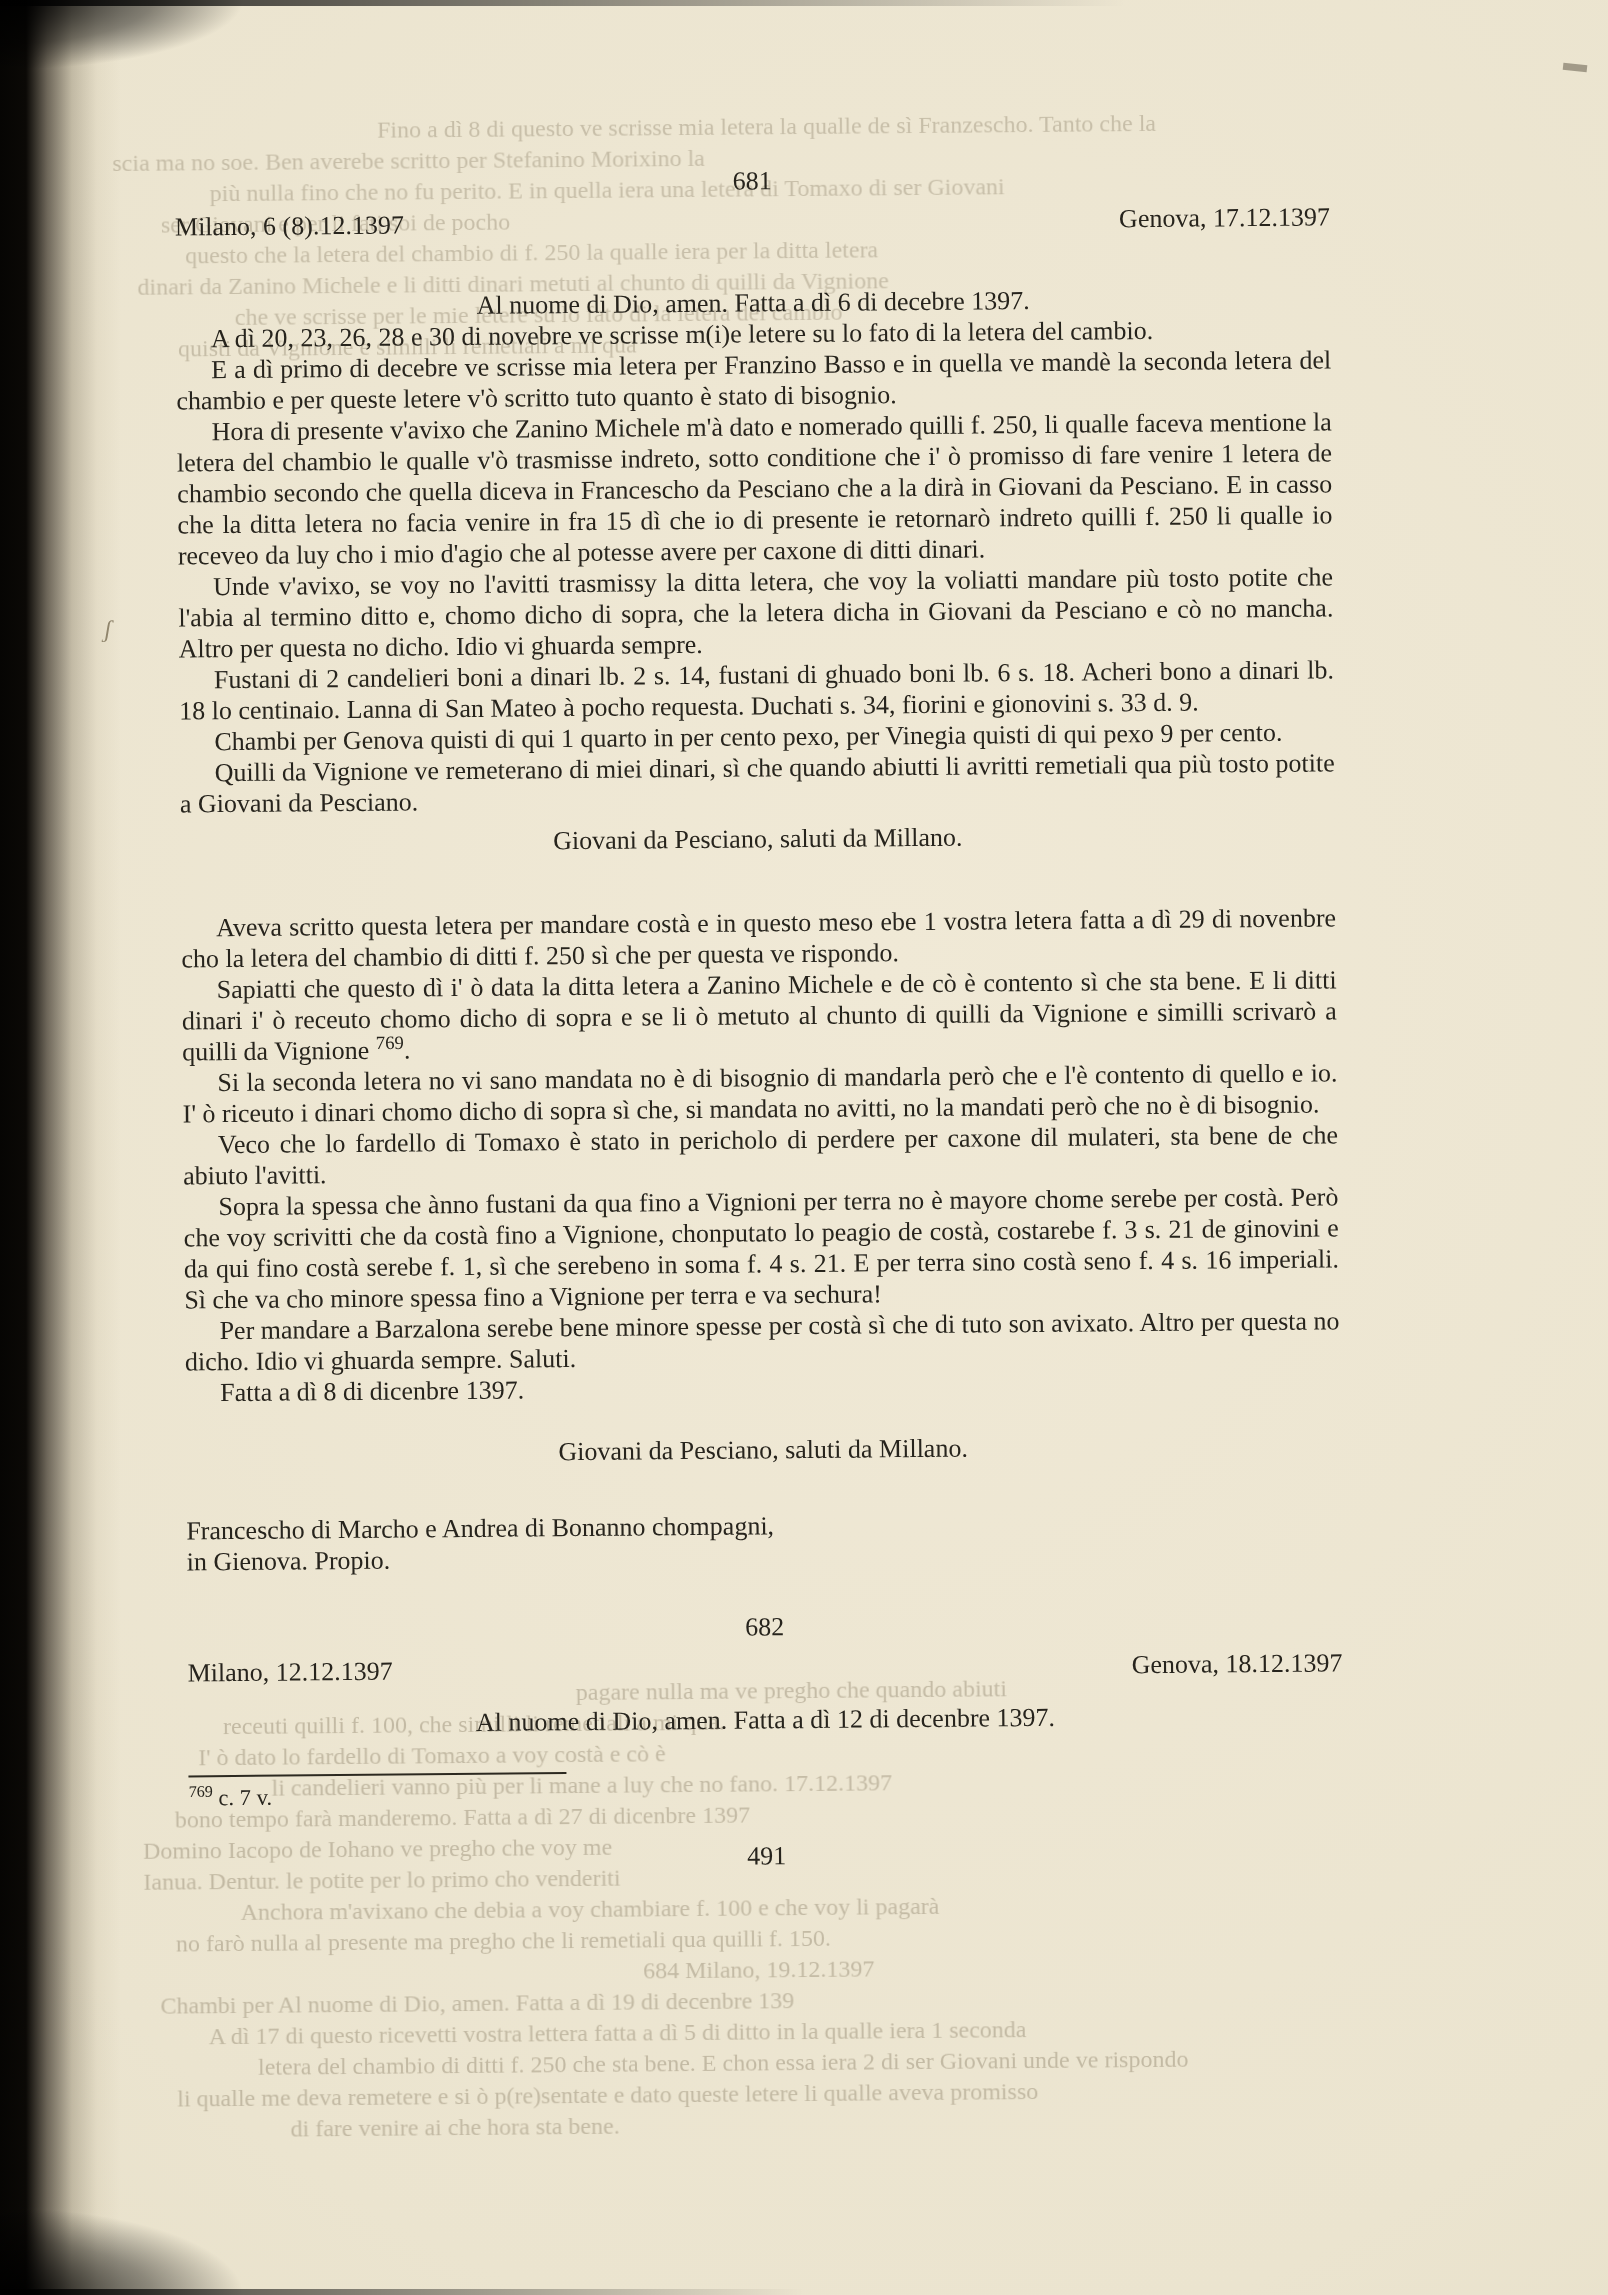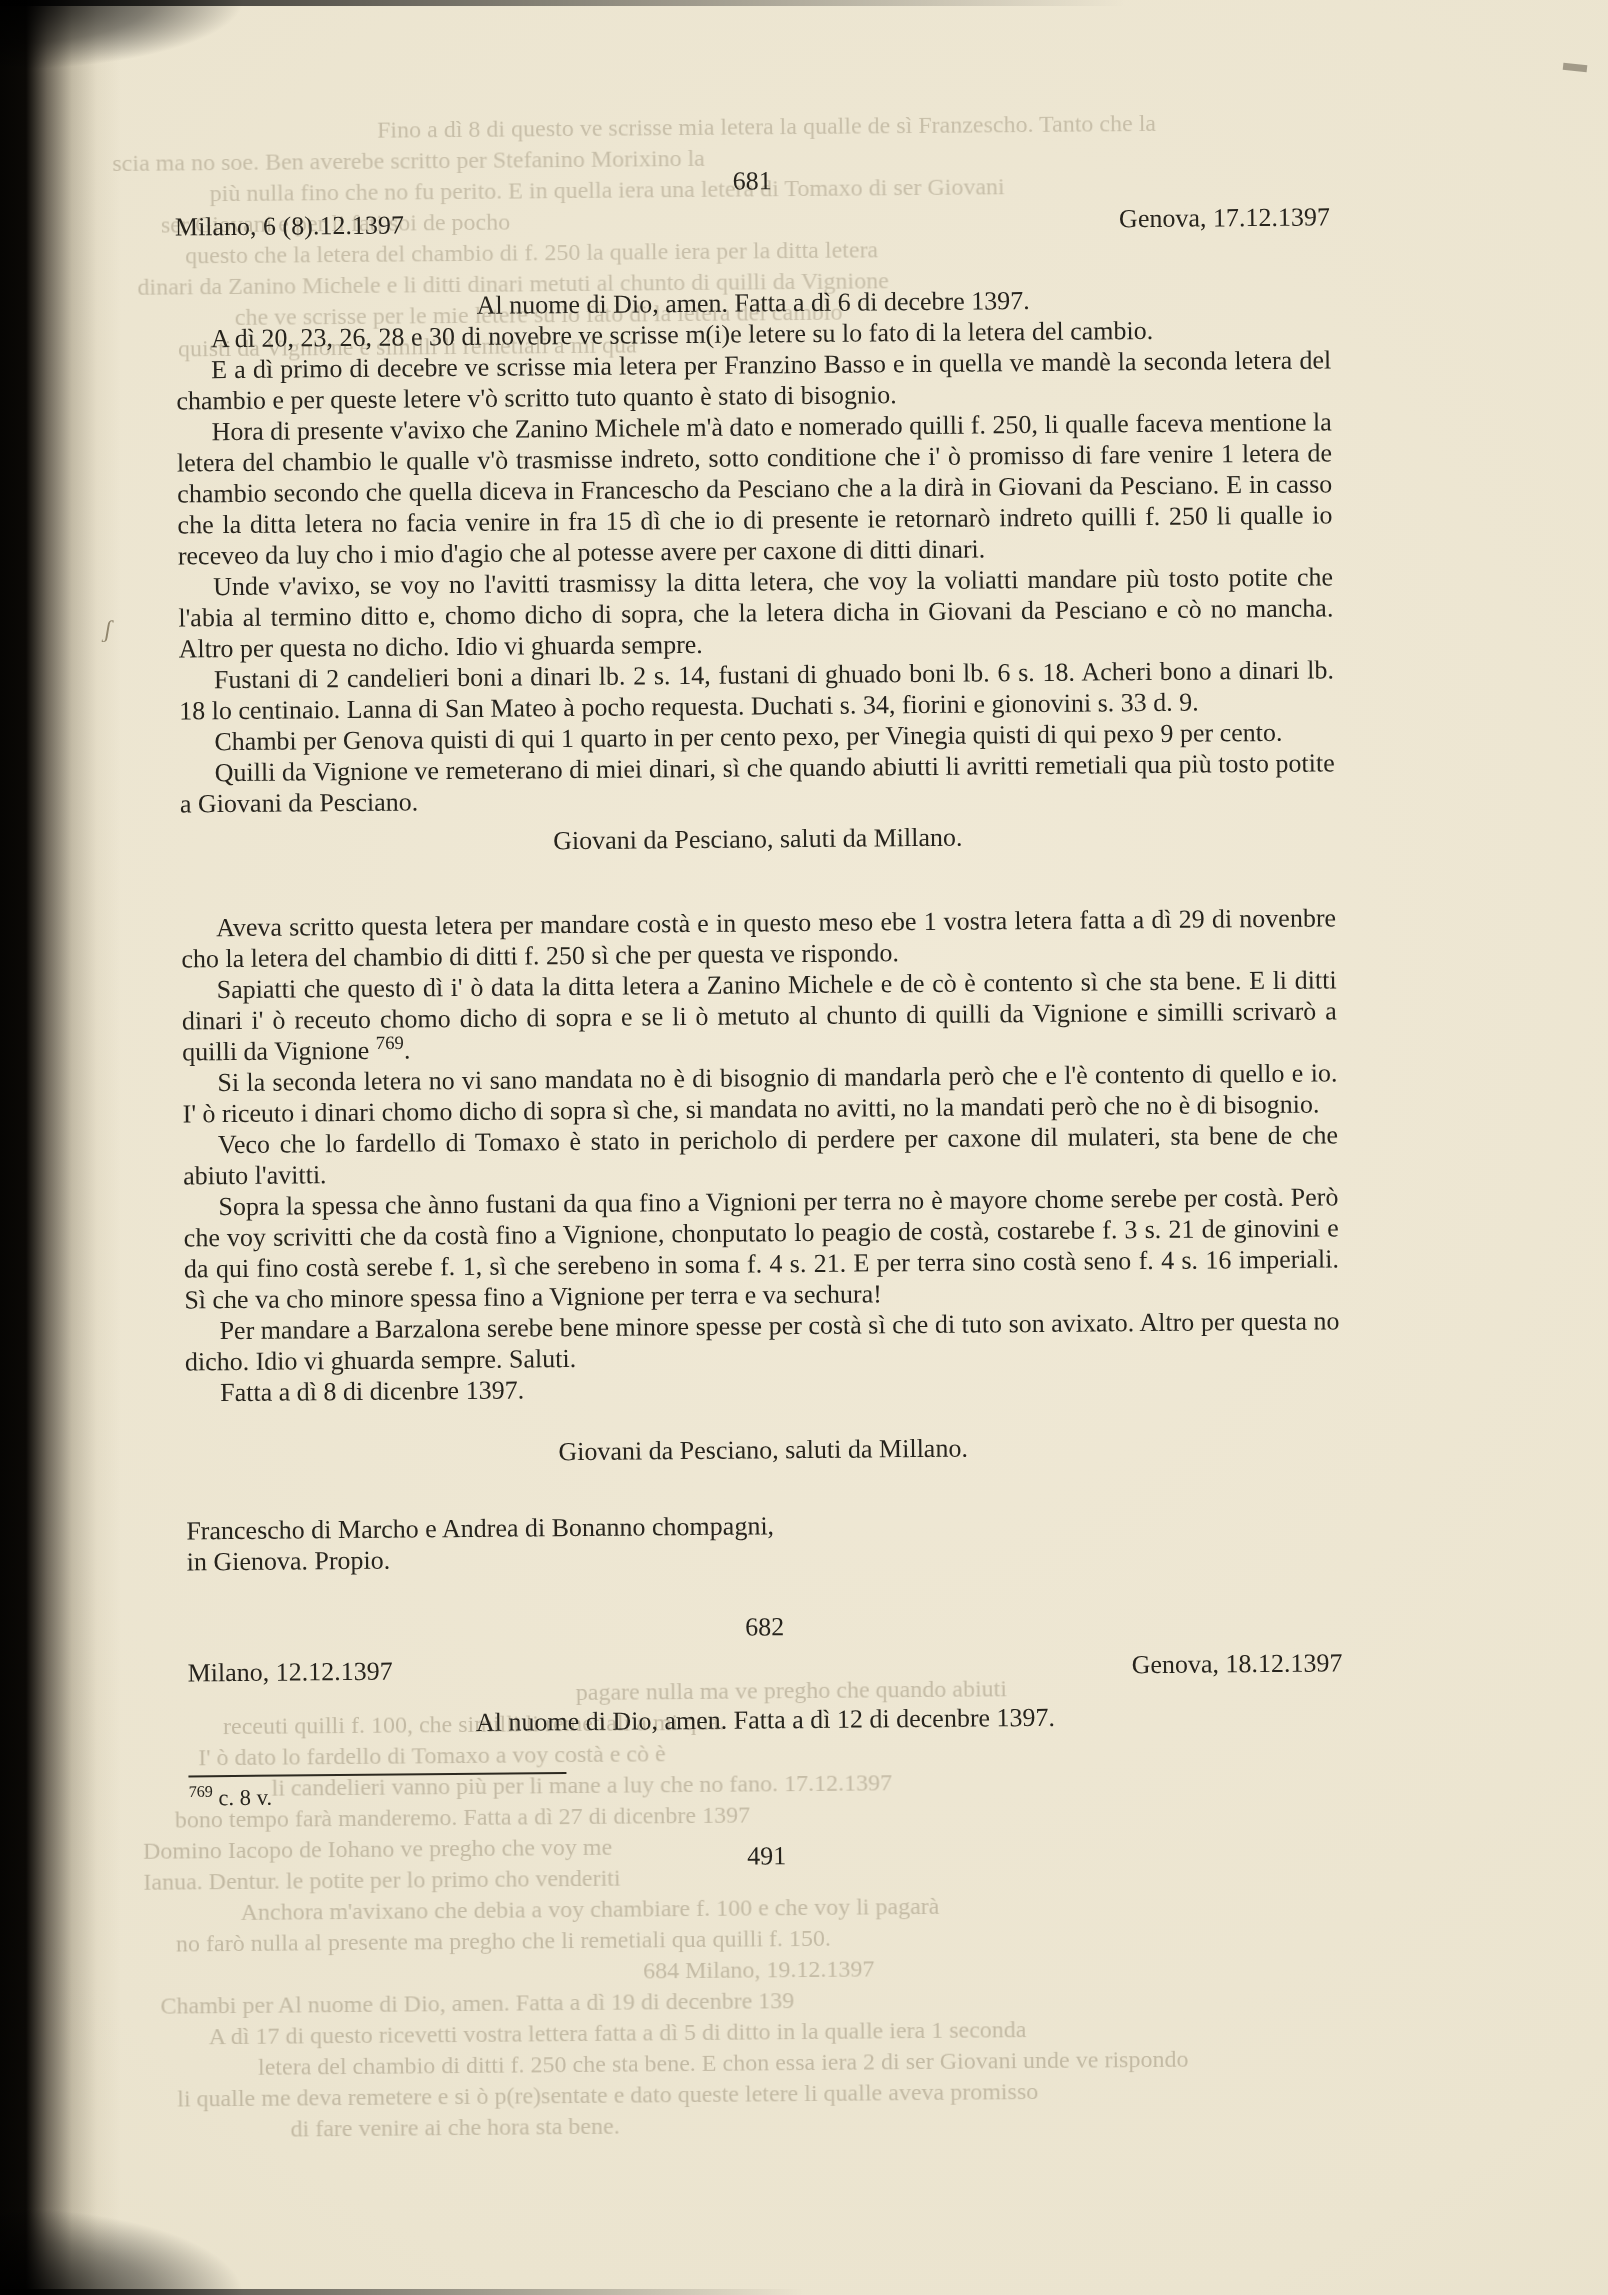--- a/index.html
+++ b/index.html
@@ -149,21 +149,21 @@
         <p class="num" id="l682num">682</p>
         <div class="dateline">
           <span>Milano, 12.12.1397</span>
           <span>Genova, 18.12.1397</span>
         </div>
         <p class="salut2">Al nuome di Dio, amen. Fatta a dì 12 di decenbre 1397.</p>
       </section>
 
       <hr class="fnrule">
       <p class="footnote">
-        <sup>769</sup><span> c. 8 v.</span>
+        <sup>769</sup><span> c. 7 v.</span>
       </p>
 
       <p class="pagenum">491</p>
 
     </div>
   </div>
 
   <div class="spine"></div>
   <div class="corner-top"></div>
   <div class="corner-bottom"></div>

